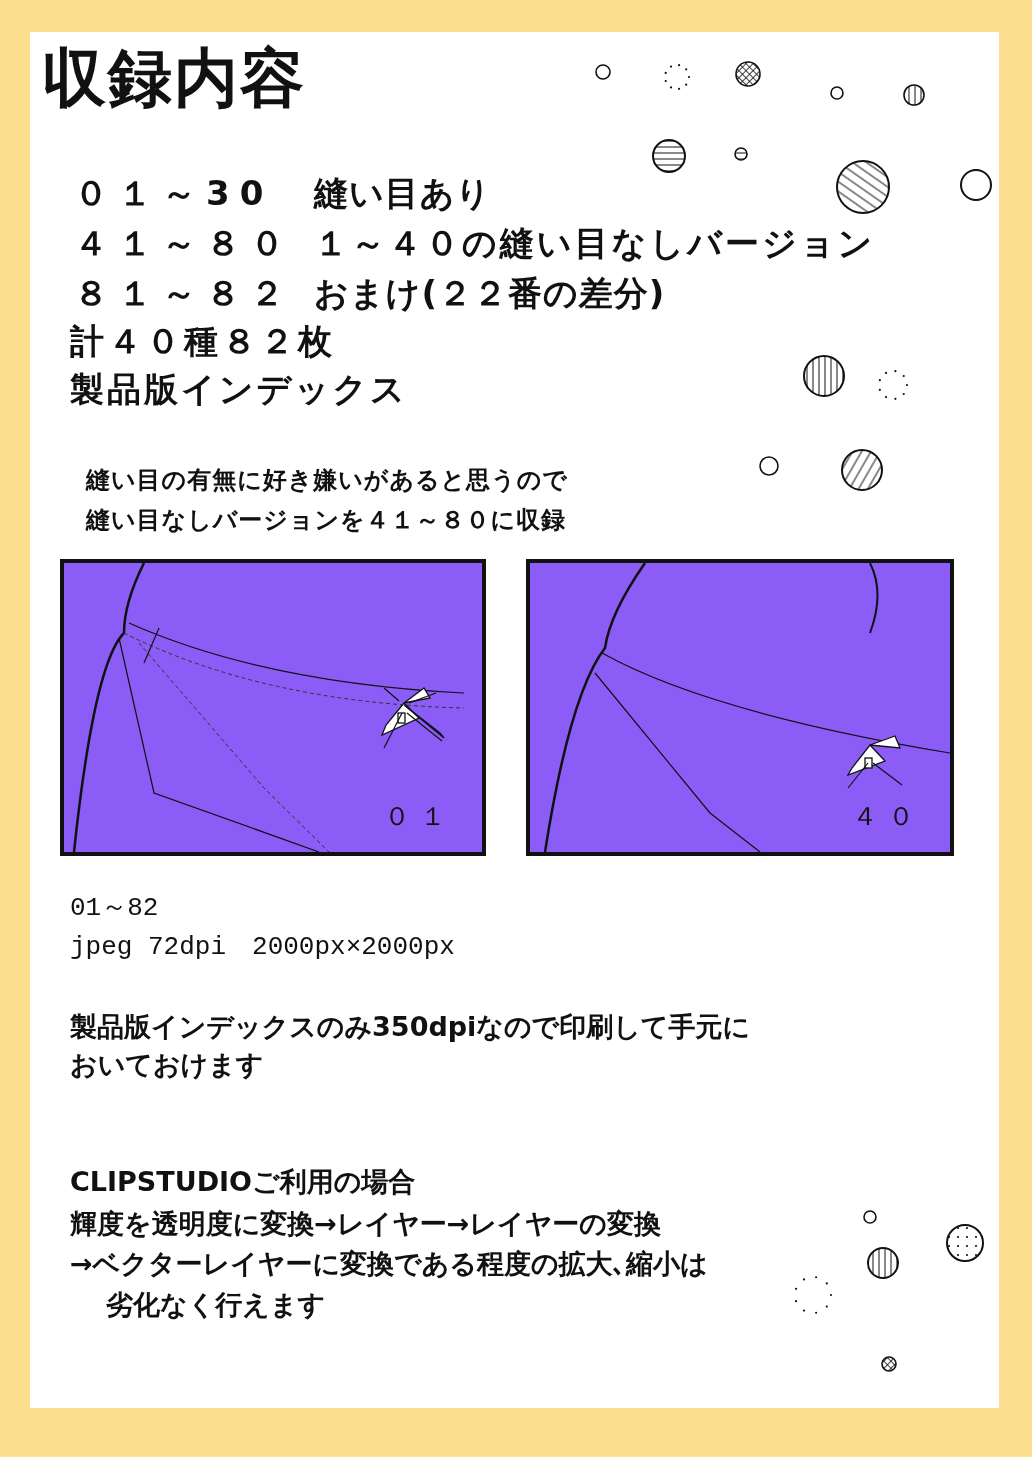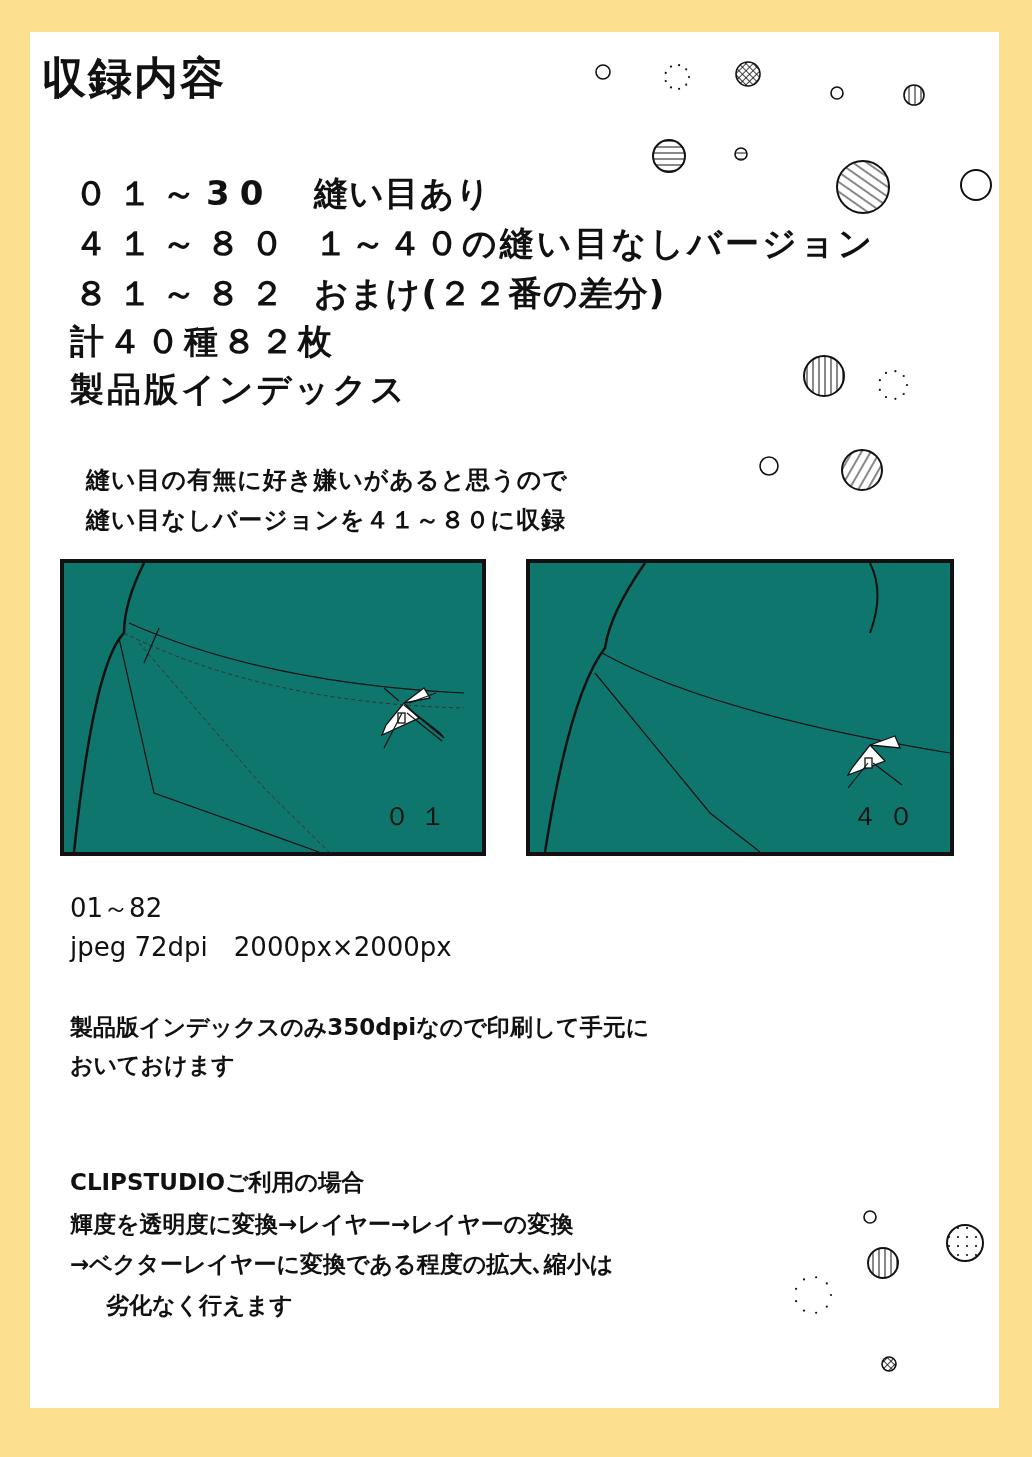--- a/index.html
+++ b/index.html
@@ -13,46 +13,46 @@
   }
   .panel {
     position: absolute;
     left: 30px; top: 32px;
     width: 969px; height: 1376px;
     background: #ffffff;
   }
   .abs { position: absolute; white-space: nowrap; }
   .title {
     left: 42px; top: 38px;
-    font-size: 44px; font-weight: bold; letter-spacing: 2px;
+    font-size: 64px; font-weight: bold; letter-spacing: 2px;
     line-height: 80px;
   }
   .spec-line {
     font-size: 34px; font-weight: bold; line-height: 50px; letter-spacing: 1px;
   }
   .range { display: inline-block; width: 240px; letter-spacing: 10px; }
   .note {
     left: 58px; top: 428px;
     font-size: 24px; font-weight: bold; line-height: 40px; letter-spacing: 1px;
   }
   .frame {
     position: absolute;
     border: 4px solid #111;
-    background: #0f766e;
+    background: #8b5cf6;
     overflow: hidden;
   }
   .frame svg { position: absolute; left: 0; top: 0; }
   .frame-label {
     position: absolute; right: 26px; bottom: 18px;
     font-size: 26px; letter-spacing: 10px;
   }
   .info {
-    font-size: 26px; line-height: 38px;
+    font-size: 26px; line-height: 38px; font-family: Liberation Mono, monospace;
   }
-  .info-bold { font-size: 23px; font-weight: bold; line-height: 38px; }
+  .info-bold { font-size: 27px; font-weight: bold; line-height: 38px; }
   .deco { position: absolute; left: 0; top: 0; pointer-events: none; }
 </style>
 </head>
 <body>
 
 <div class="panel"></div>
 
 <svg class="deco" id="deco-layer" width="1032" height="1457">
   <defs>
     <pattern id="p-horizontal" width="6" height="6" patternUnits="userSpaceOnUse">

